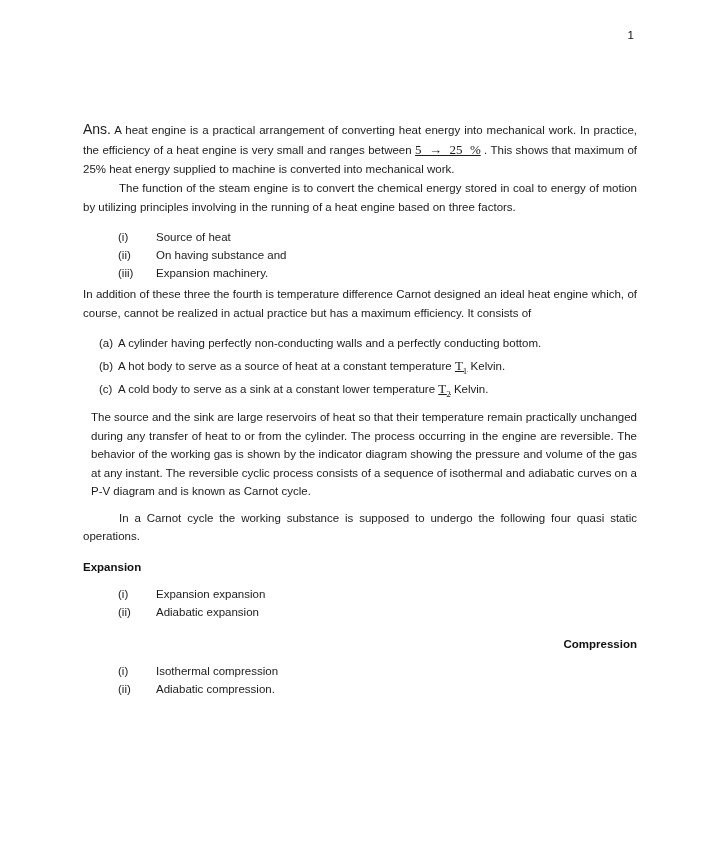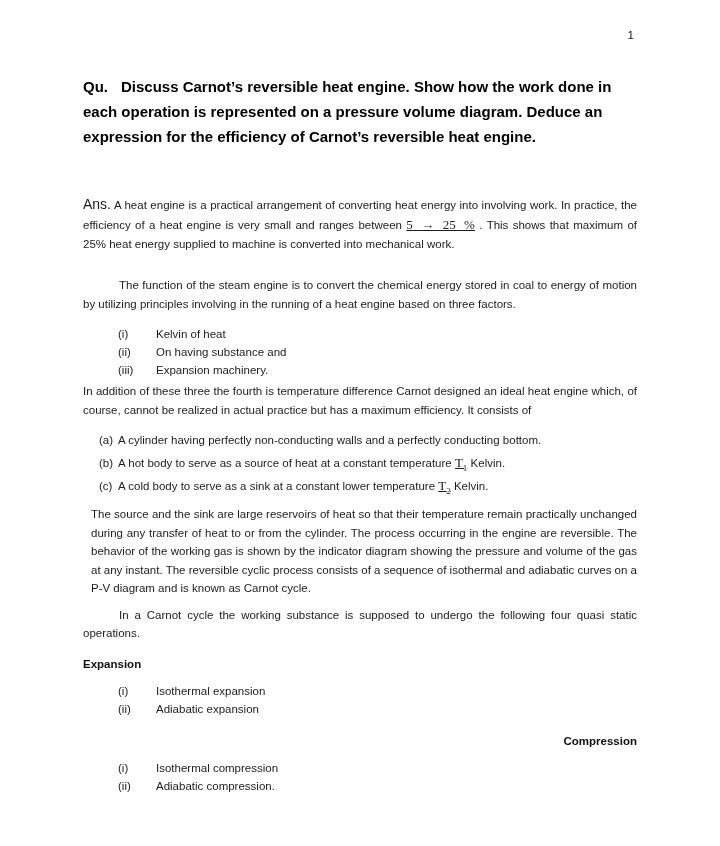--- a/index.html
+++ b/index.html
@@ -39,21 +39,21 @@
   .ans-para { margin-top: 46px; line-height: 19px; }
   .ans-label { font-size: 14px; }
   .math {
     font-family: "Liberation Serif", serif;
     font-size: 13px;
     word-spacing: 4px;
     white-space: nowrap;
     text-decoration: underline;
   }
   .math sub { font-size: 9px; line-height: 0; }
-  .p-steam { margin-top: 22px; text-indent: 36px; }
+  .p-steam { margin-top: 0; text-indent: 36px; }
   .list { margin-top: 12px; }
   .list-item {
     position: relative;
     font-size: 11.5px;
     line-height: 18px;
     padding-left: 73px;
     text-align: left;
   }
   .list-item .marker { position: absolute; left: 35px; top: 0; }
   .abc-list { margin-top: 12px; }
@@ -81,48 +81,47 @@
 </style>
 </head>
 <body>
 
 <div class="page">
 
   <div class="page-num">1</div>
 
   <div class="content">
 
-    <div class="question"><span>Qu.</span><span class="q-gap"></span><span>Discuss Carnot’s reversible heat engine. Show how the work done in each operation is represented on a pressure volume diagram. Deduce an expression for the efficiency of Carnot’s reversible heat engine.</span></div>
 
-    <p class="ans-para"><span class="ans-label">Ans.</span> <span>A heat engine is a practical arrangement of converting heat energy into involving work. In practice, the efficiency of a heat engine is very small and ranges between</span> <span class="math">5 → 25 %</span><span> . This shows that maximum of 25% heat energy supplied to machine is converted into mechanical work.</span></p>
+    <p class="ans-para"><span class="ans-label">Ans.</span> <span>A heat engine is a practical arrangement of converting heat energy into mechanical work. In practice, the efficiency of a heat engine is very small and ranges between</span> <span class="math">5 → 25 %</span><span> . This shows that maximum of 25% heat energy supplied to machine is converted into mechanical work.</span></p>
 
     <p class="p-steam">The function of the steam engine is to convert the chemical energy stored in coal to energy of motion by utilizing principles involving in the running of a heat engine based on three factors.</p>
 
     <div class="list">
-      <div class="list-item"><span class="marker">(i)</span><span>Kelvin of heat</span></div>
+      <div class="list-item"><span class="marker">(i)</span><span>Source of heat</span></div>
       <div class="list-item"><span class="marker">(ii)</span><span>On having substance and</span></div>
       <div class="list-item"><span class="marker">(iii)</span><span>Expansion machinery.</span></div>
     </div>
 
     <p class="p-addition">In addition of these three the fourth is temperature difference Carnot designed an ideal heat engine which, of course, cannot be realized in actual practice but has a maximum efficiency. It consists of</p>
 
     <div class="abc-list">
       <div class="abc-item"><span class="marker">(a)</span><span>A cylinder having perfectly non-conducting walls and a perfectly conducting bottom.</span></div>
       <div class="abc-item"><span class="marker">(b)</span><span>A hot body to serve as a source of heat at a constant temperature</span> <span class="math"><span>T</span><sub>1</sub></span> <span>Kelvin.</span></div>
       <div class="abc-item"><span class="marker">(c)</span><span>A cold body to serve as a sink at a constant lower temperature</span> <span class="math"><span>T</span><sub>2</sub></span> <span>Kelvin.</span></div>
     </div>
 
     <p class="p-reservoir">The source and the sink are large reservoirs of heat so that their temperature remain practically unchanged during any transfer of heat to or from the cylinder. The process occurring in the engine are reversible. The behavior of the working gas is shown by the indicator diagram showing the pressure and volume of the gas at any instant. The reversible cyclic process consists of a sequence of isothermal and adiabatic curves on a P-V diagram and is known as Carnot cycle.</p>
 
     <p class="p-cycle">In a Carnot cycle the working substance is supposed to undergo the following four quasi static operations.</p>
 
     <div class="subhead">Expansion</div>
 
     <div class="list sub-list">
-      <div class="list-item"><span class="marker">(i)</span><span>Isothermal expansion</span></div>
+      <div class="list-item"><span class="marker">(i)</span><span>Expansion expansion</span></div>
       <div class="list-item"><span class="marker">(ii)</span><span>Adiabatic expansion</span></div>
     </div>
 
     <div class="subhead subhead-compression">Compression</div>
 
     <div class="list sub-list">
       <div class="list-item"><span class="marker">(i)</span><span>Isothermal compression</span></div>
       <div class="list-item"><span class="marker">(ii)</span><span>Adiabatic compression.</span></div>
     </div>
 

